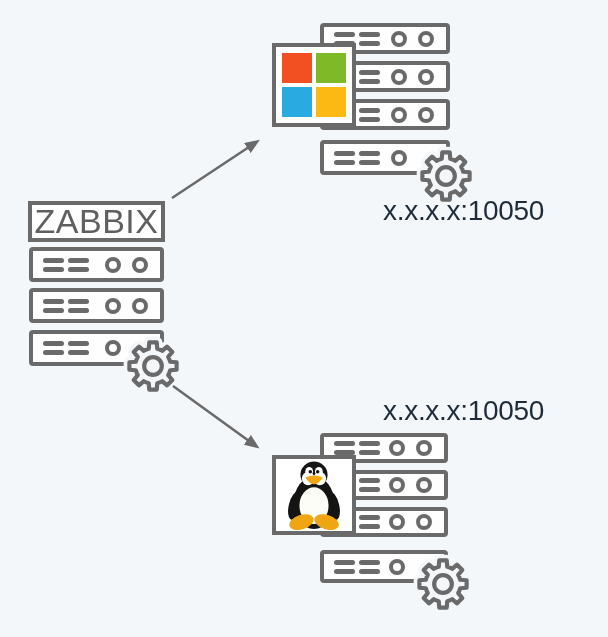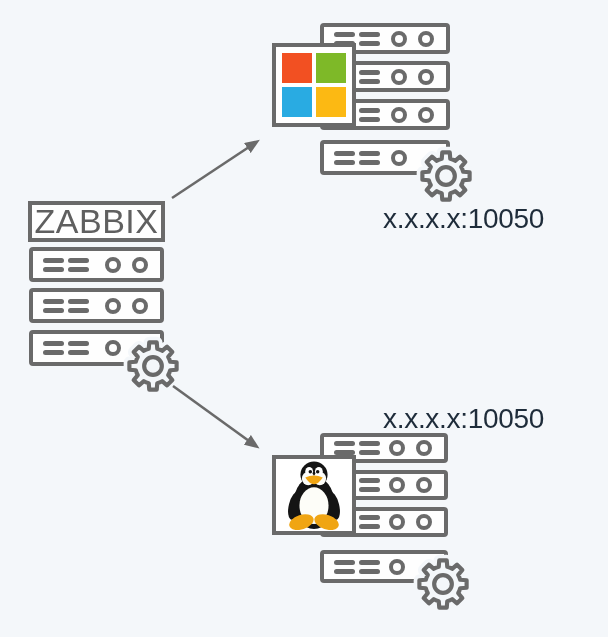--- a/index.html
+++ b/index.html
@@ -39,21 +39,21 @@
   .winlogo { display:grid; grid-template-columns:30px 30px; grid-template-rows:30px 30px; gap:4px; }
   .sq   { display:block; }
   .sq-r { background:#f25022; }
   .sq-g { background:#7eb928; }
   .sq-b { background:#29abe2; }
   .sq-y { background:#fcb913; }
 
   
   .addr {
     position:absolute; font-size:28px; color:#1e2c3a;
-    letter-spacing:-0.3px; white-space:nowrap; line-height:1;margin-top:8px;
+    letter-spacing:-0.3px; white-space:nowrap; line-height:1;
   }
 
   .gear { position:absolute; overflow:visible; }
   .arrows { position:absolute; left:0; top:0; pointer-events:none; }
 </style>
 </head>
 <body>
 
 <div class="stage">
 

